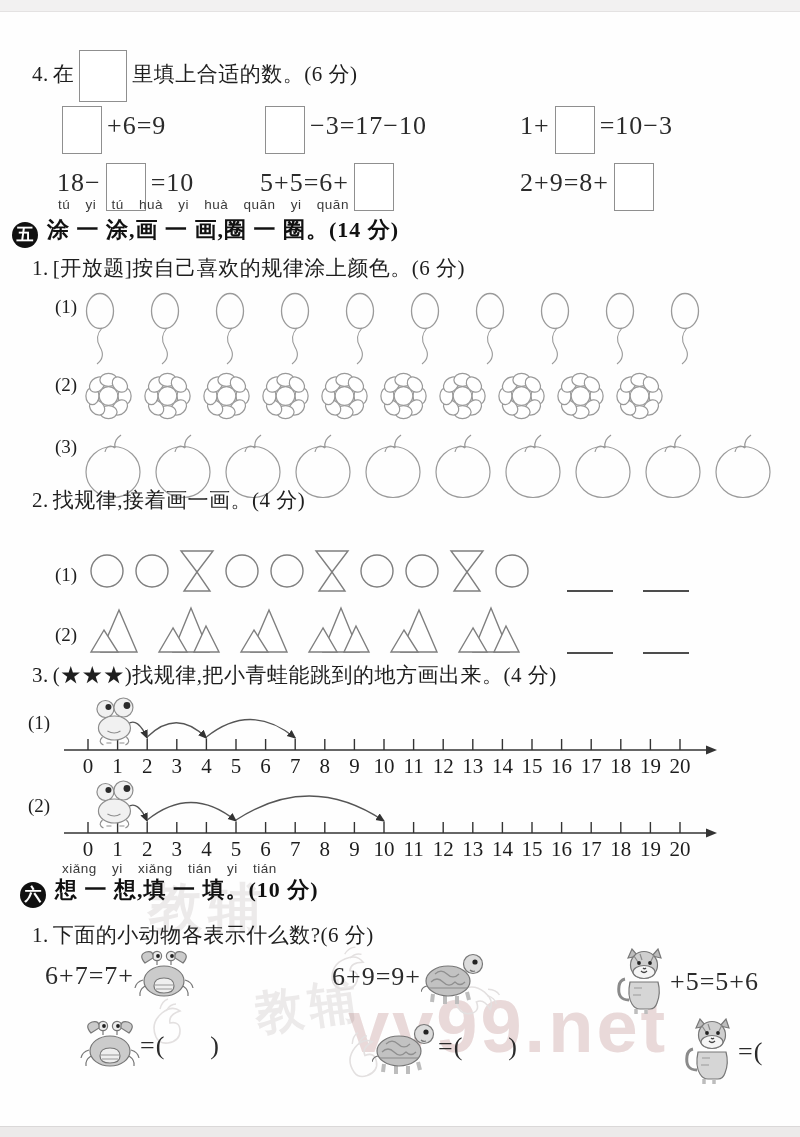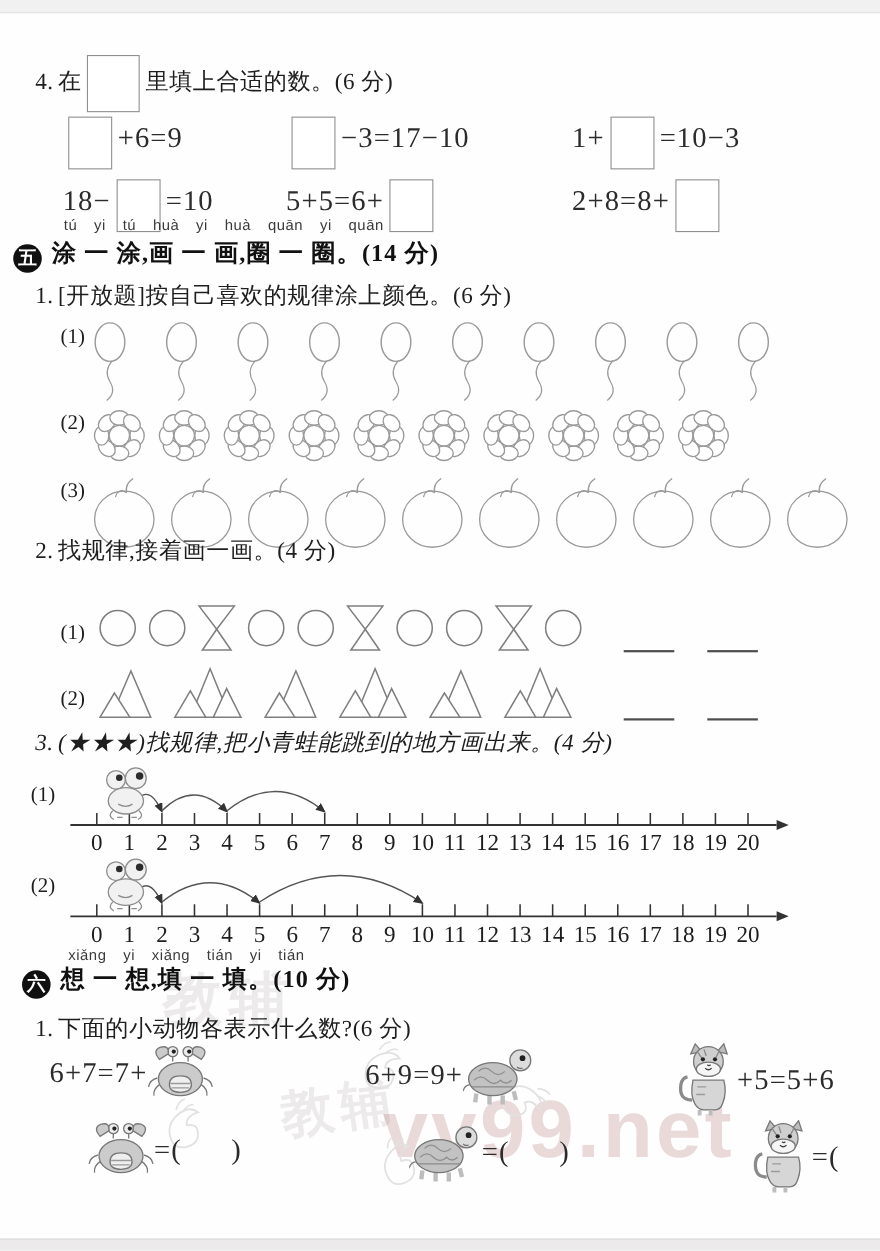--- a/index.html
+++ b/index.html
@@ -75,21 +75,21 @@
     <span class="qnum">4.</span><span>在</span><span class="box box-big"></span><span>里填上合适的数。(6 分)</span>
   </div>
   <div class="abs eqrow" style="top:98px;">
       <span class="eq" style="left: 45px;"><span class="box"></span><span class="t">+6=9</span></span>
       <span class="eq" style="left: 248px;"><span class="box"></span><span class="t">−3=17−10</span></span>
       <span class="eq" style="left: 508px;"><span class="t">1+</span><span class="box"></span><span class="t">=10−3</span></span>
     </div>
   <div class="abs eqrow" style="top:155px;">
       <span class="eq" style="left: 45px;"><span class="t">18−</span><span class="box"></span><span class="t">=10</span></span>
       <span class="eq" style="left: 248px;"><span class="t">5+5=6+</span><span class="box"></span></span>
-      <span class="eq" style="left: 508px;"><span class="t">2+8=8+</span><span class="box"></span></span>
+      <span class="eq" style="left: 508px;"><span class="t">2+9=8+</span><span class="box"></span></span>
     </div>
 
   <div class="abs pinyin" style="left:58px;top:197px;">tú yi tú huà yi huà quān yi quān</div>
   <div class="abs secheader content" style="left:12px;top:215px;">
     <span class="badge">五</span><span class="sectitle">涂 一 涂,画 一 画,圈 一 圈。(14 分)</span>
   </div>
   <div class="abs qline" style="top:254px;">
     <span class="qnum">1.</span><span>[开放题]按自己喜欢的规律涂上颜色。(6 分)</span>
   </div>
   <div class="abs iconrow" style="left:55px;top:290px;"><span class="plabel">(1)</span><span class="icw" style="margin-right:25px;margin-top:0px"><svg width="40" height="76" viewBox="0 0 40 76">
@@ -333,21 +333,21 @@
         </svg></span>
       <span class="shapew" style="margin-right:14px"><svg width="66" height="52" viewBox="0 0 66 52">
     <polygon points="34,4 16,48 52,48" fill="#fff" stroke="#7f7f7f" stroke-width="1.4"></polygon>
     <polygon points="16,24 2,48 30,48" fill="#fff" stroke="#7f7f7f" stroke-width="1.4"></polygon>
     <polygon points="49,22 37,48 62,48" fill="#fff" stroke="#7f7f7f" stroke-width="1.4"></polygon>
         </svg></span>
       <span class="blank"></span>
       <span class="blank"></span>
     </div>
 
-  <div class="abs qline" style="top:661px;font-style:italic;">
+  <div class="abs qline" style="top:661px;">
     <span class="qnum">3.</span><span>(★★★)找规律,把小青蛙能跳到的地方画出来。(4 分)</span>
   </div>
   <div class="abs nlrow" style="left:28px;top:694px;width:745px;height:84px;">
       <span class="plabel">(1)</span>
       <svg width="700" height="84" viewBox="0 0 700 84">
         <defs>
           <marker id="arr0" markerWidth="9" markerHeight="8" refX="6" refY="3" orient="auto">
       <path d="M0,0 L7,3 L0,6 Z" fill="#333"></path>
           </marker>
         </defs>

